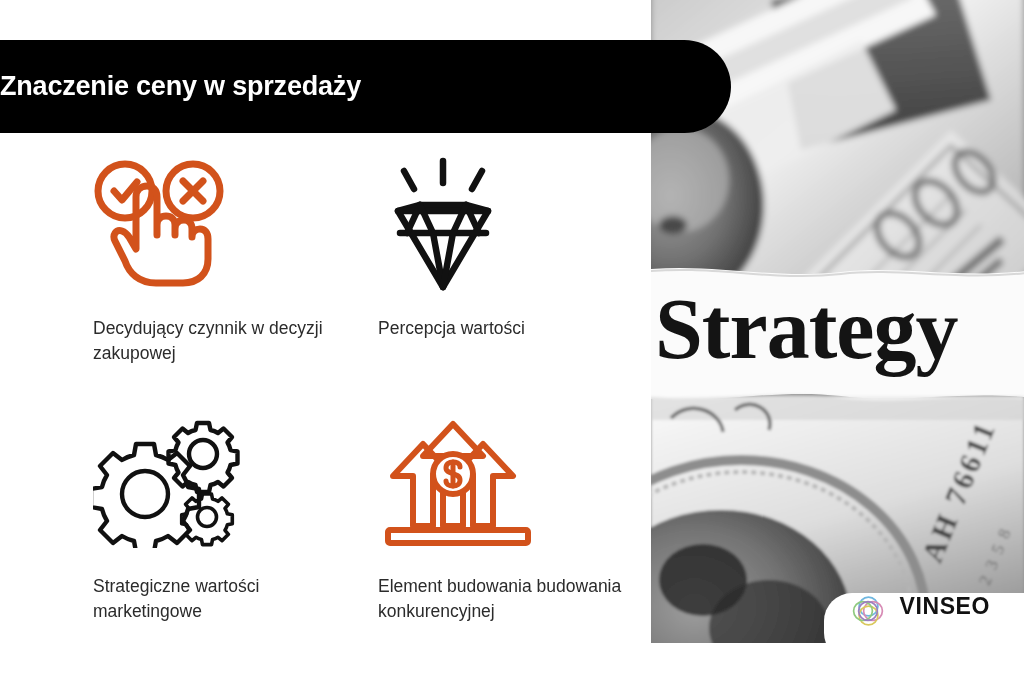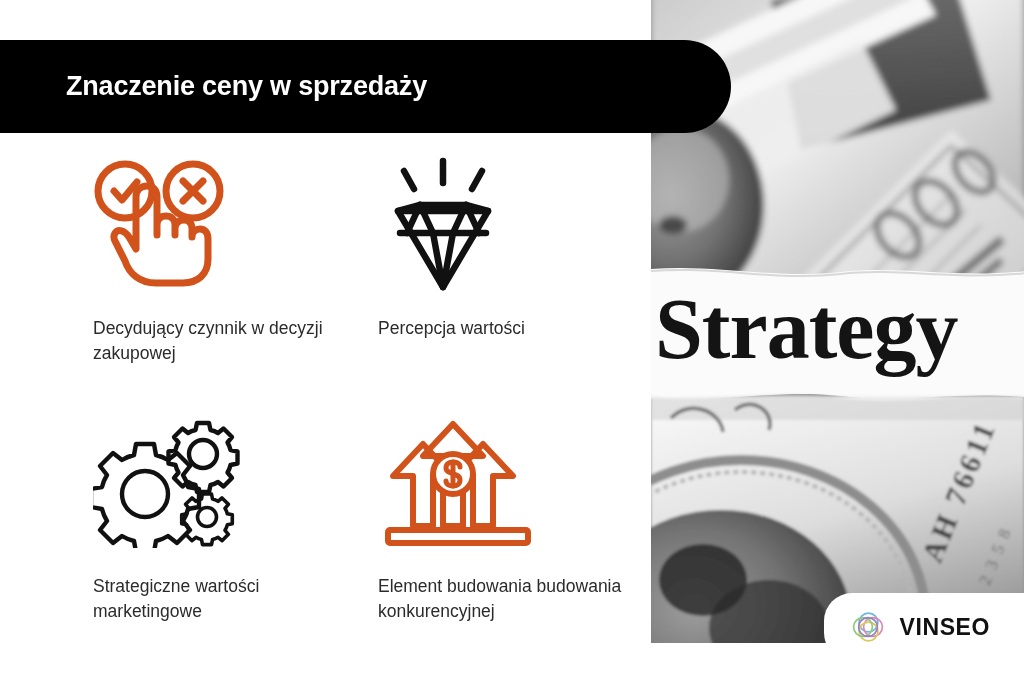--- a/index.html
+++ b/index.html
@@ -46,21 +46,20 @@
     border-radius: 0 46.5px 46.5px 0;
     display: flex;
     align-items: center;
     z-index: 5;
   }
   .title-text {
     color: #ffffff;
     font-size: 27px;
     font-weight: bold;
     letter-spacing: -0.2px;
-    padding-left: 66px;
     white-space: nowrap;
   }
 
   
   .features {
     position: absolute;
     left: 0;
     top: 150px;
     width: 651px;
     height: 520px;
@@ -94,21 +93,21 @@
 
   
   .logo-badge {
     position: absolute;
     right: 0;
     bottom: 22px;
     height: 68px;
     background: #ffffff;
     border-radius: 28px 0 0 28px;
     display: flex;
-    align-items: center;
+    align-items: flex-start;
     padding: 0 34px 0 26px;
     gap: 13px;
     z-index: 6;
   }
   .logo-text {
     font-size: 23px;
     font-weight: bold;
     color: #111111;
     letter-spacing: 0.6px;
   }

